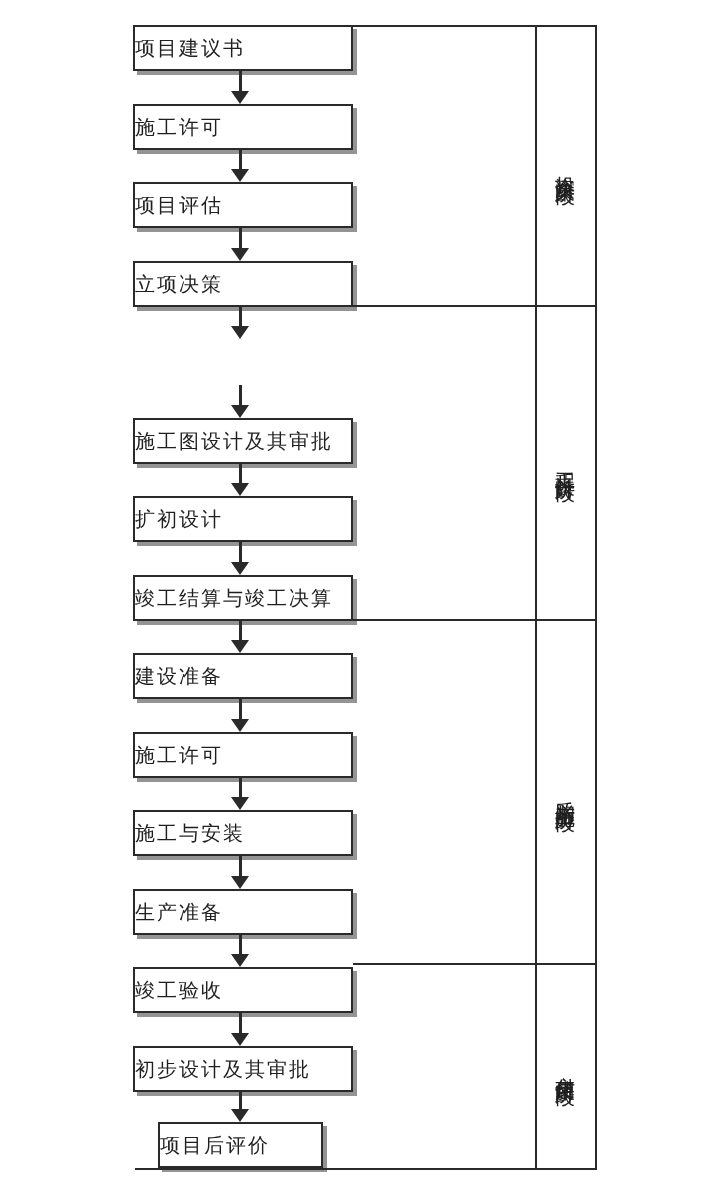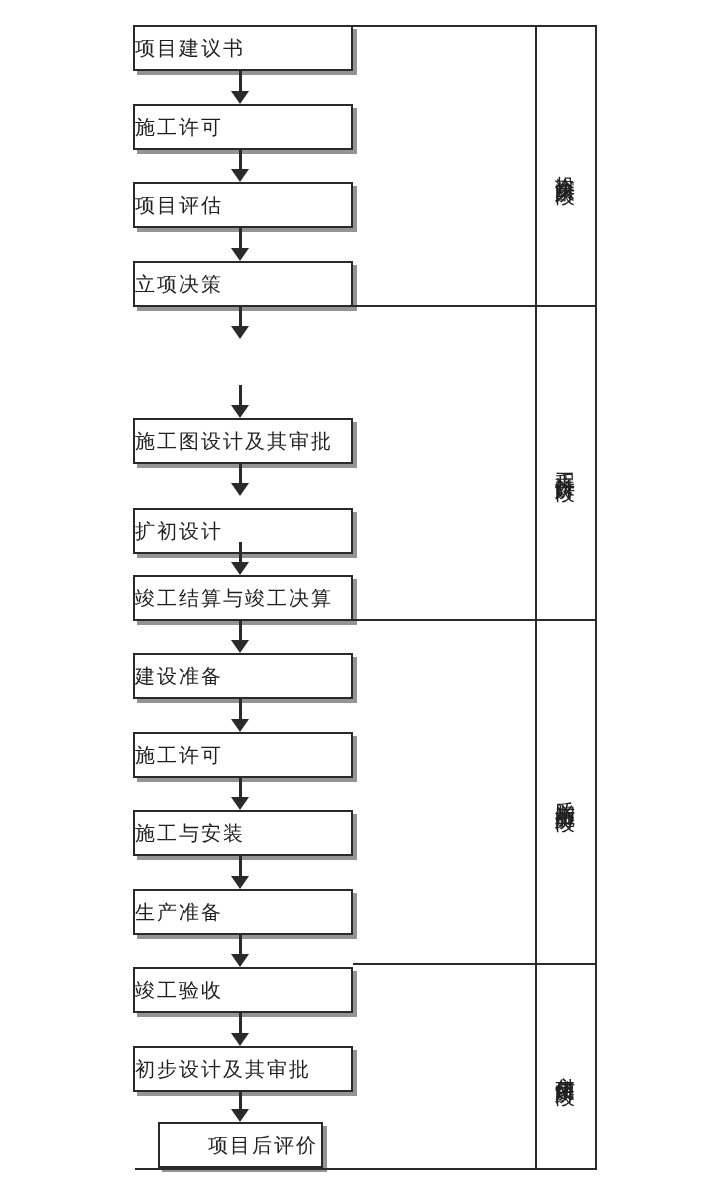--- a/index.html
+++ b/index.html
@@ -31,21 +31,20 @@
     align-items: center;
     justify-content: flex-start;
     font-size: 20px;
     letter-spacing: 2px;
     color: var(--text);
     white-space: nowrap;
   }
   .fbox.small {
     left: 158px;
     width: 165px;
-    padding-left: 48px;
   }
   .arrow {
     position: absolute;
     left: 231px;
     width: 18px;
   }
   .arrow .shaft {
     position: absolute;
     left: 7.5px;
     top: 0;
@@ -109,21 +108,21 @@
     </div>
   <div class="fbox" style="top:182px">
       <span>项目评估</span>
     </div>
   <div class="fbox" style="top:261px">
       <span>立项决策</span>
     </div>
   <div class="fbox" style="top:418px">
       <span>施工图设计及其审批</span>
     </div>
-  <div class="fbox" style="top:508px">
+  <div class="fbox" style="top:496px">
       <span>扩初设计</span>
     </div>
   <div class="fbox" style="top:575px">
       <span>竣工结算与竣工决算</span>
     </div>
   <div class="fbox" style="top:653px">
       <span>建设准备</span>
     </div>
   <div class="fbox" style="top:810px">
       <span>施工与安装</span>

